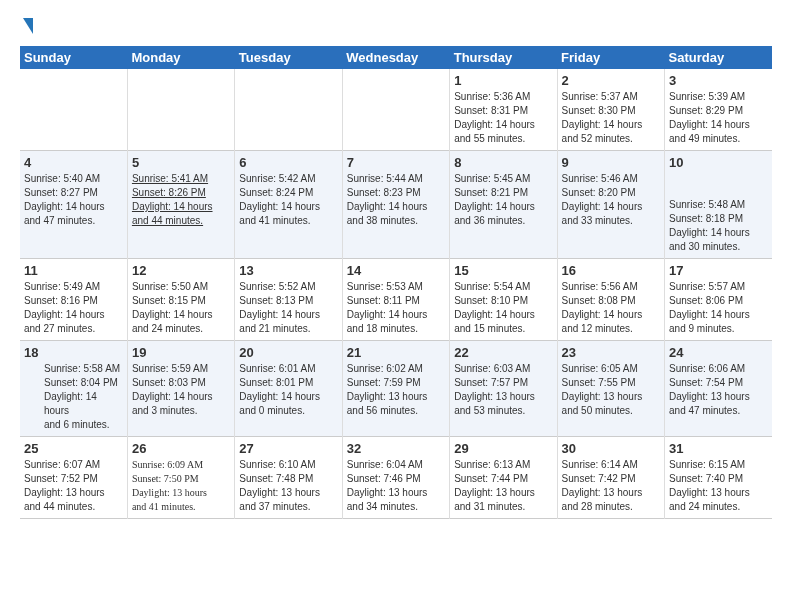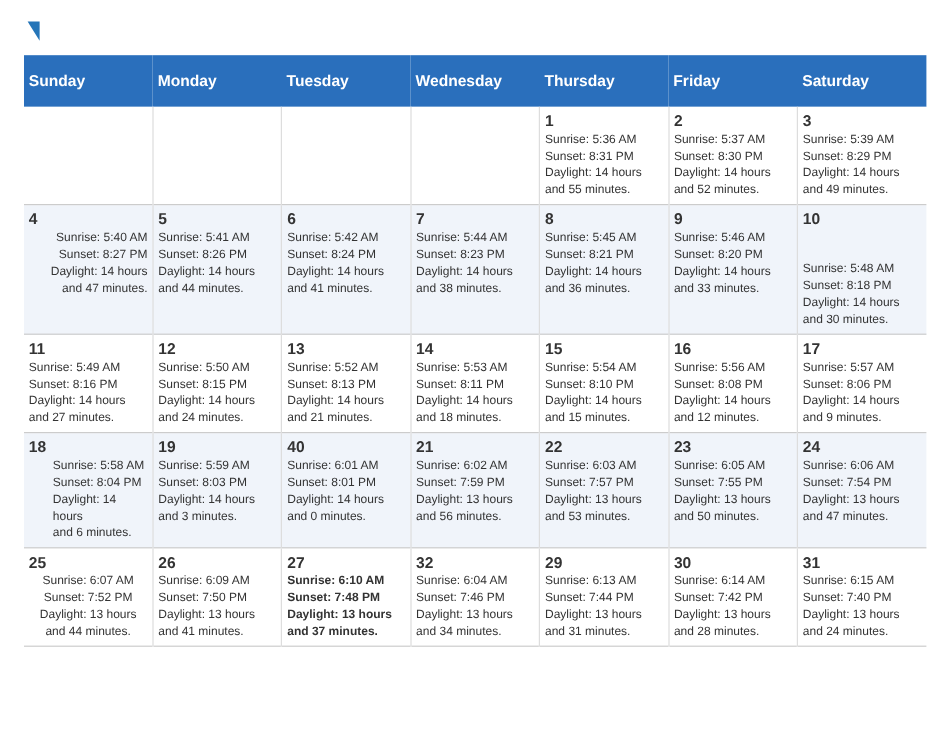--- a/index.html
+++ b/index.html
@@ -34,21 +34,21 @@
       color: #555;
     }
     table {
       width: 100%;
       border-collapse: collapse;
       font-size: 11px;
     }
     thead tr th {
       background-color: #2a6fbc;
       color: #fff;
-      padding: 14px 4px;
+      padding: 4px 4px;
       text-align: left;
       font-size: 13px;
       font-weight: bold;
     }
     tbody tr {
       border-bottom: 1px solid #ccc;
     }
     tbody tr:nth-child(even) {
       background-color: #f0f4fa;
     }
@@ -158,28 +158,28 @@
           <span class="day-num">3</span>
           <div class="day-info" style="white-space: pre-line;">Sunrise: 5:39 AM
 Sunset: 8:29 PM
 Daylight: 14 hours
 and 49 minutes.</div>
         </td>
       </tr>
       <tr>
         <td>
           <span class="day-num">4</span>
-          <div class="day-info" style="white-space: pre-line; text-align: right;">Sunrise: 5:40 AM
+          <div class="day-info" style="white-space: pre-line;">Sunrise: 5:40 AM
 Sunset: 8:27 PM
 Daylight: 14 hours
 and 47 minutes.</div>
         </td>
         <td>
           <span class="day-num">5</span>
-          <div class="day-info" style="white-space: pre-line;">Sunrise: 5:41 AM
+          <div class="day-info" style="white-space: pre-line; text-decoration: underline;">Sunrise: 5:41 AM
 Sunset: 8:26 PM
 Daylight: 14 hours
 and 44 minutes.</div>
         </td>
         <td>
           <span class="day-num">6</span>
           <div class="day-info" style="white-space: pre-line;">Sunrise: 5:42 AM
 Sunset: 8:24 PM
 Daylight: 14 hours
 and 41 minutes.</div>
@@ -273,21 +273,21 @@
 and 6 minutes.</div>
         </td>
         <td>
           <span class="day-num">19</span>
           <div class="day-info" style="white-space: pre-line;">Sunrise: 5:59 AM
 Sunset: 8:03 PM
 Daylight: 14 hours
 and 3 minutes.</div>
         </td>
         <td>
-          <span class="day-num">40</span>
+          <span class="day-num">20</span>
           <div class="day-info" style="white-space: pre-line;">Sunrise: 6:01 AM
 Sunset: 8:01 PM
 Daylight: 14 hours
 and 0 minutes.</div>
         </td>
         <td>
           <span class="day-num">21</span>
           <div class="day-info" style="white-space: pre-line;">Sunrise: 6:02 AM
 Sunset: 7:59 PM
 Daylight: 13 hours
@@ -311,35 +311,35 @@
           <span class="day-num">24</span>
           <div class="day-info" style="white-space: pre-line;">Sunrise: 6:06 AM
 Sunset: 7:54 PM
 Daylight: 13 hours
 and 47 minutes.</div>
         </td>
       </tr>
       <tr>
         <td>
           <span class="day-num">25</span>
-          <div class="day-info" style="white-space: pre-line; text-align: center;">Sunrise: 6:07 AM
+          <div class="day-info" style="white-space: pre-line;">Sunrise: 6:07 AM
 Sunset: 7:52 PM
 Daylight: 13 hours
 and 44 minutes.</div>
         </td>
         <td>
           <span class="day-num">26</span>
-          <div class="day-info" style="white-space: pre-line;">Sunrise: 6:09 AM
+          <div class="day-info" style="white-space: pre-line; font-family: Liberation Serif, serif;">Sunrise: 6:09 AM
 Sunset: 7:50 PM
 Daylight: 13 hours
 and 41 minutes.</div>
         </td>
         <td>
           <span class="day-num">27</span>
-          <div class="day-info" style="white-space: pre-line; font-weight: bold;">Sunrise: 6:10 AM
+          <div class="day-info" style="white-space: pre-line;">Sunrise: 6:10 AM
 Sunset: 7:48 PM
 Daylight: 13 hours
 and 37 minutes.</div>
         </td>
         <td>
           <span class="day-num">32</span>
           <div class="day-info" style="white-space: pre-line;">Sunrise: 6:04 AM
 Sunset: 7:46 PM
 Daylight: 13 hours
 and 34 minutes.</div>

